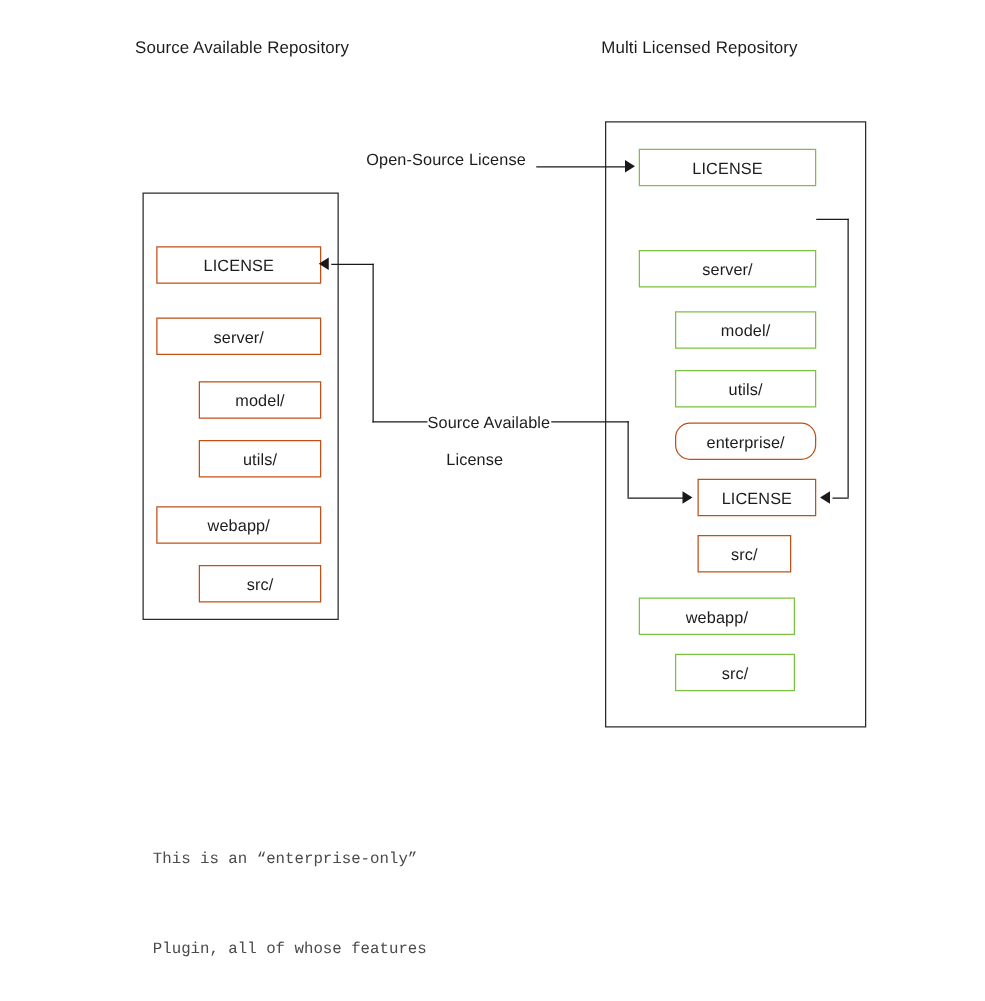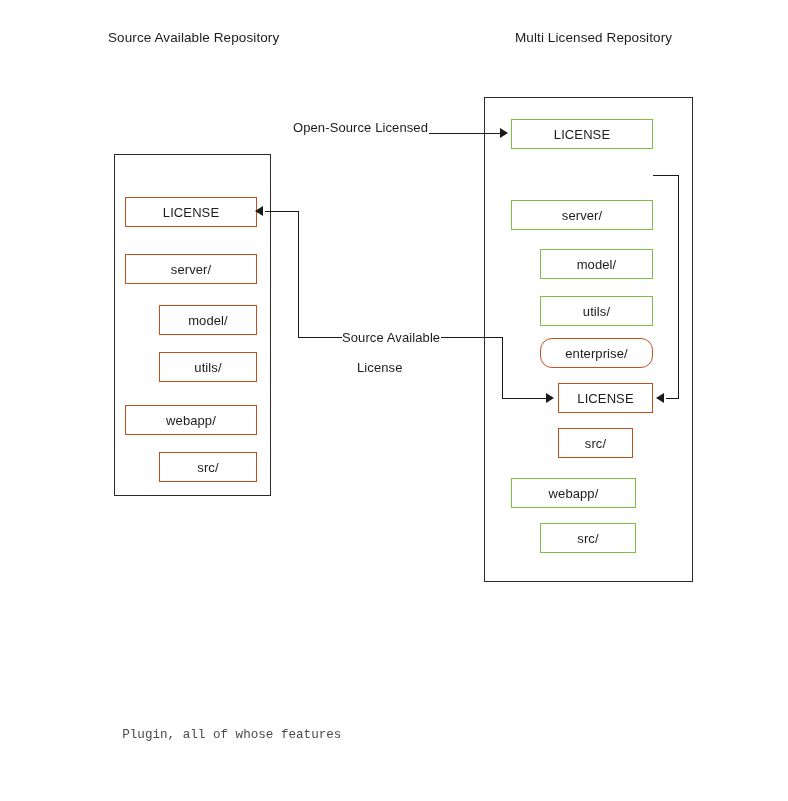--- a/index.html
+++ b/index.html
@@ -22,21 +22,21 @@
     height: 801px;
   }
   .title {
     position: absolute;
     font-size: 13.5px;
     color: #1c1c1c;
     white-space: nowrap;
     letter-spacing: 0.1px;
   }
   #title-left  { left: 108px; top: 30px; }
-  #title-right { left: 515px; top: 30px; }
+  #title-right { left: 481px; top: 30px; }
 
   .repo-box {
     position: absolute;
     border: 1.4px solid #2b2b2b;
     background: #ffffff;
     box-sizing: border-box;
   }
   #repo-left  { left: 114px; top: 154px; width: 157px; height: 342px; }
   #repo-right { left: 484px; top: 97px;  width: 209px; height: 485px; }
 
@@ -118,21 +118,21 @@
   <div class="node green" style="left:511px; top:119px; width:142px; height:30px;">LICENSE</div>
   <div class="node green" style="left:511px; top:200px; width:142px; height:30px;">server/</div>
   <div class="node green" style="left:540px; top:249px; width:113px; height:30px;">model/</div>
   <div class="node green" style="left:540px; top:296px; width:113px; height:30px;">utils/</div>
   <div class="node" style="left:540px; top:338px; width:113px; height:30px;border-radius:12px;">enterprise/</div>
   <div class="node" style="left:558px; top:383px; width:95px; height:30px;">LICENSE</div>
   <div class="node" style="left:558px; top:428px; width:75px; height:30px;">src/</div>
   <div class="node green" style="left:511px; top:478px; width:125px; height:30px;">webapp/</div>
   <div class="node green" style="left:540px; top:523px; width:96px; height:30px;">src/</div>
 
-  <div class="conn-label" style="left:293px; top:120px;">Open-Source Licensed</div>
+  <div class="conn-label" style="left:293px; top:120px;">Open-Source License</div>
   <div class="conn h" style="left:429px; top:133px; width:74px;"></div>
   <div class="arrowhead arrow-right" style="left:500px; top:128px;"></div>
 
   <div class="conn-label" style="left:342px; top:330px;">Source Available</div>
   <div class="conn-label" style="left:357px; top:360px;">License</div>
 
   <div class="conn h" style="left:298px; top:337px; width:44px;"></div>
   <div class="conn v" style="left:298px; top:211px; height:127px;"></div>
   <div class="conn h" style="left:265px; top:211px; width:34px;"></div>
   <div class="arrowhead arrow-left" style="left:255px; top:206px;"></div>
@@ -141,20 +141,21 @@
   <div class="conn v" style="left:502px; top:337px; height:61px;"></div>
   <div class="conn h" style="left:502px; top:398px; width:45px;"></div>
   <div class="arrowhead arrow-right" style="left:546px; top:393px;"></div>
 
   <div class="conn h" style="left:653px; top:175px; width:26px;"></div>
   <div class="conn v" style="left:678px; top:175px; height:223px;"></div>
   <div class="conn h" style="left:666px; top:398px; width:13px;"></div>
   <div class="arrowhead arrow-left" style="left:656px; top:393px;"></div>
 
   <div class="caption" id="caption-left">
+    <span>This is an “enterprise-only”</span>
     <br>
     <span>Plugin, all of whose features</span>
     <br>
     
   </div>
 
   <div class="caption" id="caption-right">
     <br>
     <br>
     

